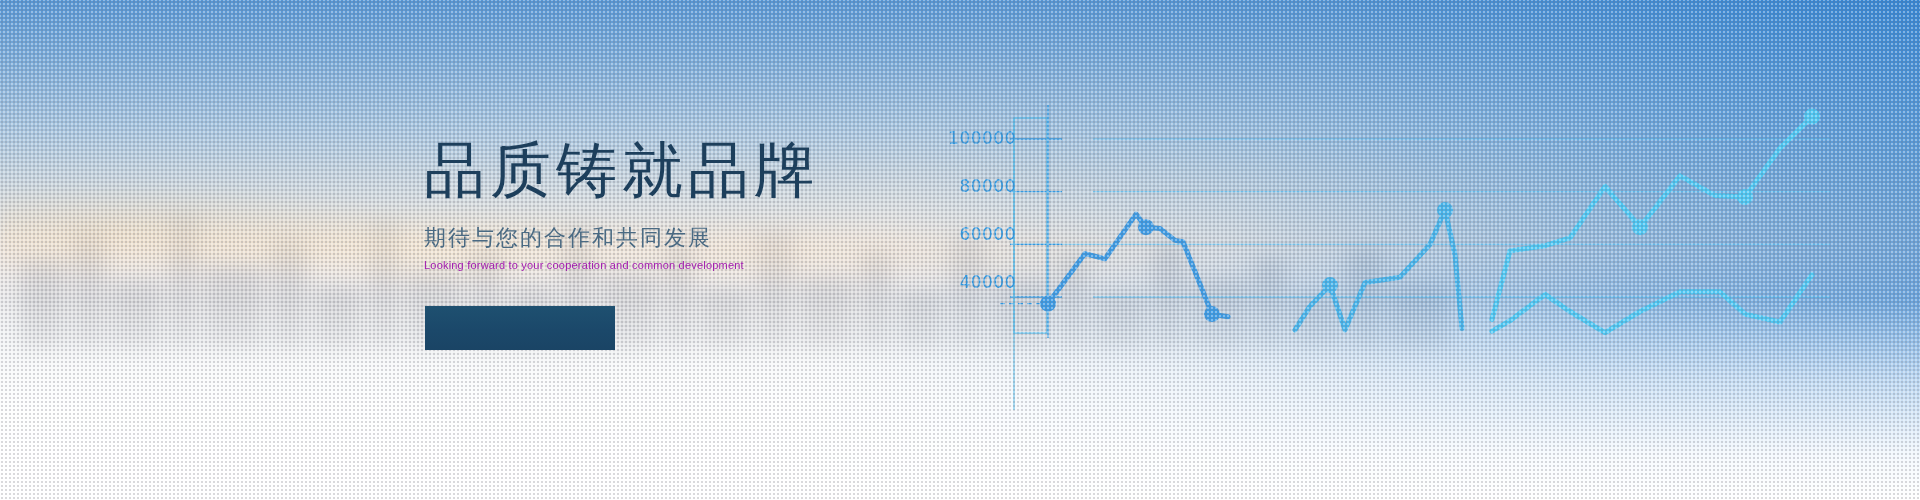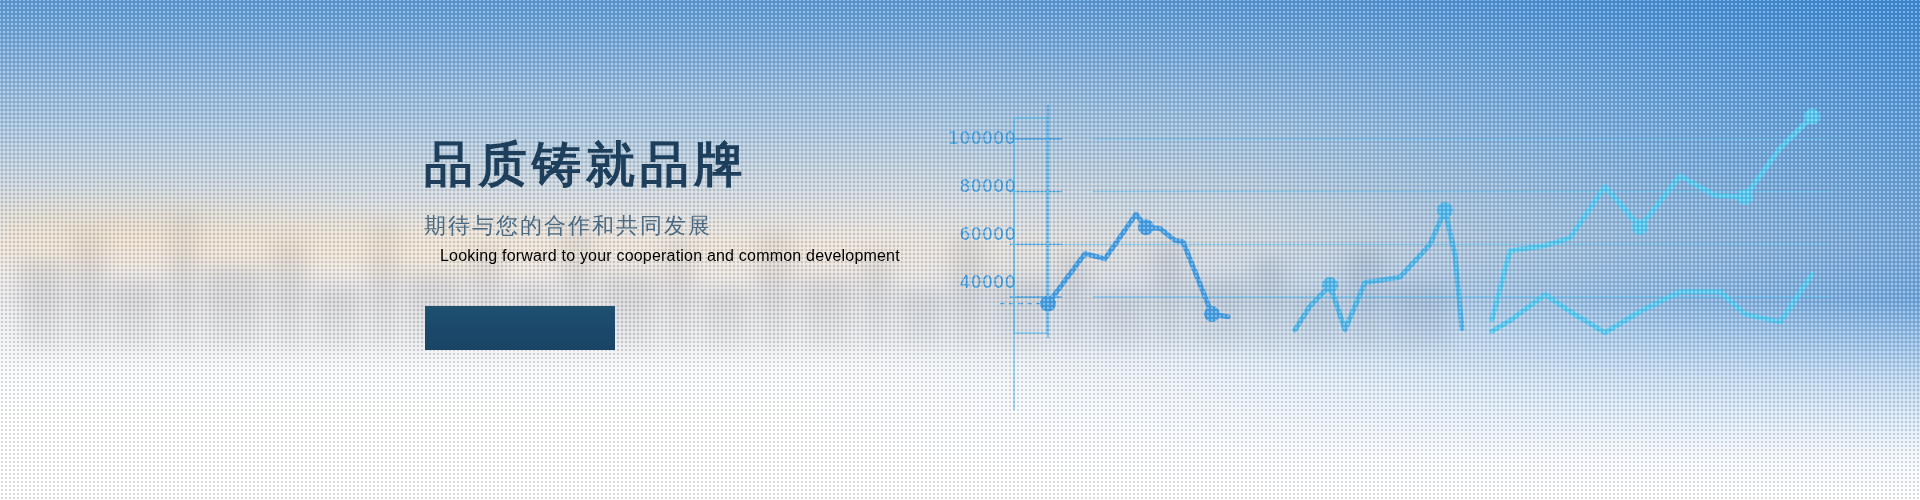--- a/index.html
+++ b/index.html
@@ -71,30 +71,30 @@
     position:absolute;inset:0;
     background-image:
       radial-gradient(rgba(255,255,255,.35) 0.8px, rgba(0,0,0,0) 1.0px);
     background-size:4px 4px;
     background-position:2px 2px;
   }
 
   
   .copy{position:absolute;left:424px;top:140px;width:520px;}
   .title{
-    font-size:49px;line-height:1;letter-spacing:5px;color:#1d3f5c;font-weight:700;
+    font-size:61px;line-height:1;letter-spacing:5px;color:#1d3f5c;font-weight:400;
     margin:0 0 26px 0;white-space:nowrap;
   }
   .subtitle-cn{
     font-size:22px;line-height:1;letter-spacing:2px;color:#4a6a83;font-weight:400;
     margin:0 0 11px 0;white-space:nowrap;
   }
   .subtitle-en{
-    font-size:16px;line-height:1;letter-spacing:.2px;color:#000000;font-weight:400;
-    margin:0;white-space:nowrap;padding-left:16px;
+    font-size:11px;line-height:1;letter-spacing:.2px;color:#a21caf;font-weight:400;
+    margin:0;white-space:nowrap;
   }
   .cta{
     position:absolute;left:425px;top:306px;width:190px;height:44px;
     background:linear-gradient(180deg,#1e5070 0%,#1b486a 55%,#1a4465 100%);
     border:0;padding:0;cursor:pointer;
     color:#ffffff;font-size:14px;letter-spacing:2px;
     font-family:"Liberation Sans","DejaVu Sans",sans-serif;
   }
 
   

